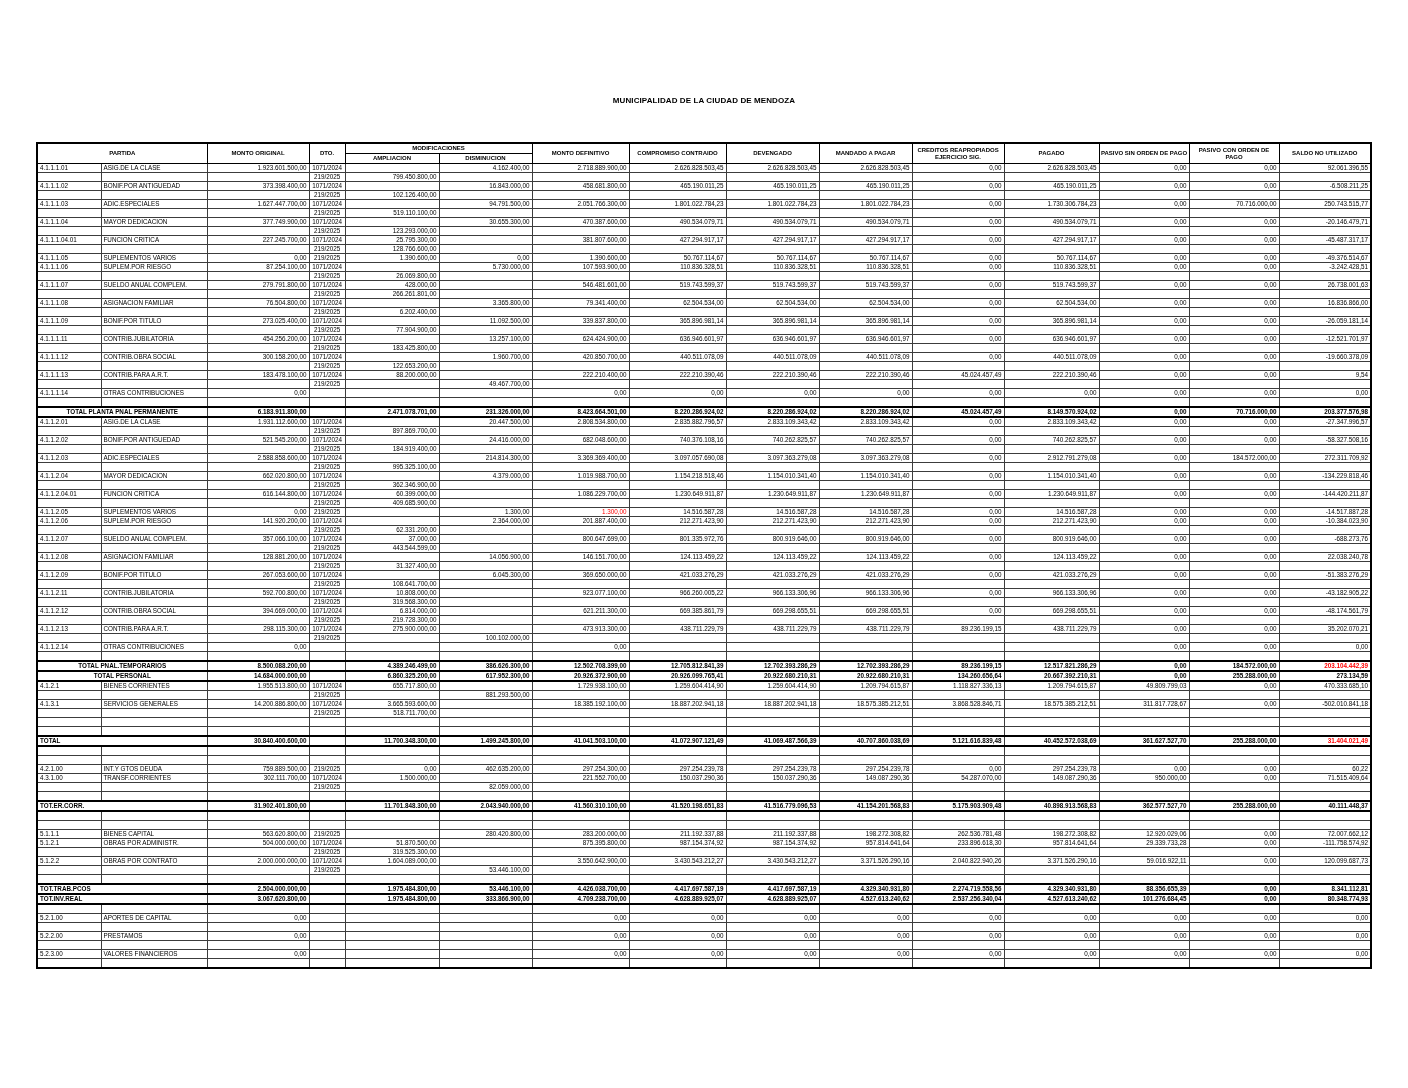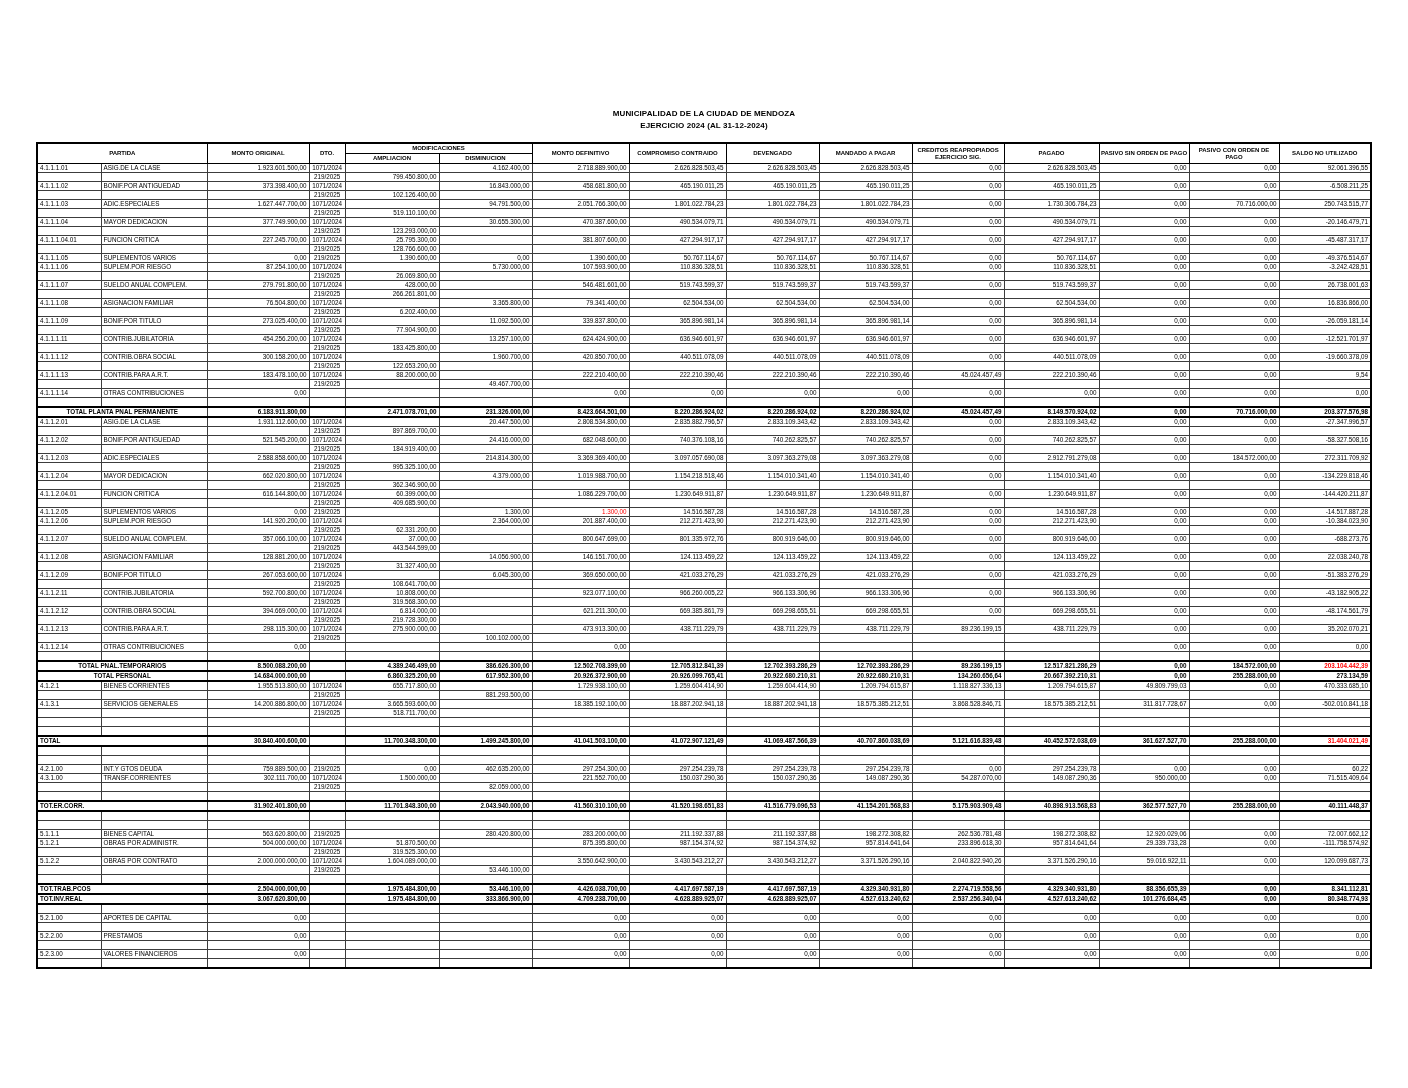--- a/index.html
+++ b/index.html
@@ -1,33 +1,32 @@
 <!DOCTYPE html>
 <html style="--neg-red: #ff0000;"><head>
 <meta charset="utf-8">
 <style>
   html,body{margin:0;padding:0;background:#e8e8e8;}
   .page{position:relative;width:1408px;height:1088px;background:#ffffff;font-family:"Liberation Sans",sans-serif;color:#000;overflow:hidden;}
-  .title-block{position:absolute;top:95px;left:36px;width:1336px;text-align:center;font-weight:bold;font-size:8px;line-height:12px;letter-spacing:.1px;margin-top:13px;}
+  .title-block{position:absolute;top:95px;left:36px;width:1336px;text-align:center;font-weight:bold;font-size:8px;line-height:12px;letter-spacing:.1px;}
   table.budget{position:absolute;left:36px;top:142px;width:1334px;border-collapse:collapse;table-layout:fixed;border:2px solid #000;}
   table.budget th{border:1px solid #000;font-size:6px;line-height:7px;font-weight:bold;text-align:center;vertical-align:middle;padding:1px 1px;background:#fff;}
   table.budget td{border:1px solid #3c3c3c;font-size:6.3px;line-height:8px;height:8px;padding:0 2px;white-space:nowrap;overflow:hidden;vertical-align:middle;}
   tr.total td{font-weight:bold;border-top:2px solid #000;border-bottom:2px solid #000;}
   td.num{text-align:right;}
   td.ctr{text-align:center;}
   td.lft{text-align:left;}
   td.red{color:var(--neg-red,#ff0000);}
 </style>
 </head>
 <body>
 
 <div class="page">
   <div class="title-block">
     <div>MUNICIPALIDAD DE LA CIUDAD DE MENDOZA</div>
-    <div>EJERCICIO 2024 (AL 31-12-2024)</div>
   </div>
 
   <table class="budget">
     <colgroup>
       <col style="width:64px">
         <col style="width:106px">
         <col style="width:102px">
         <col style="width:36px">
       <col style="width:94px">
         <col style="width:93px">

